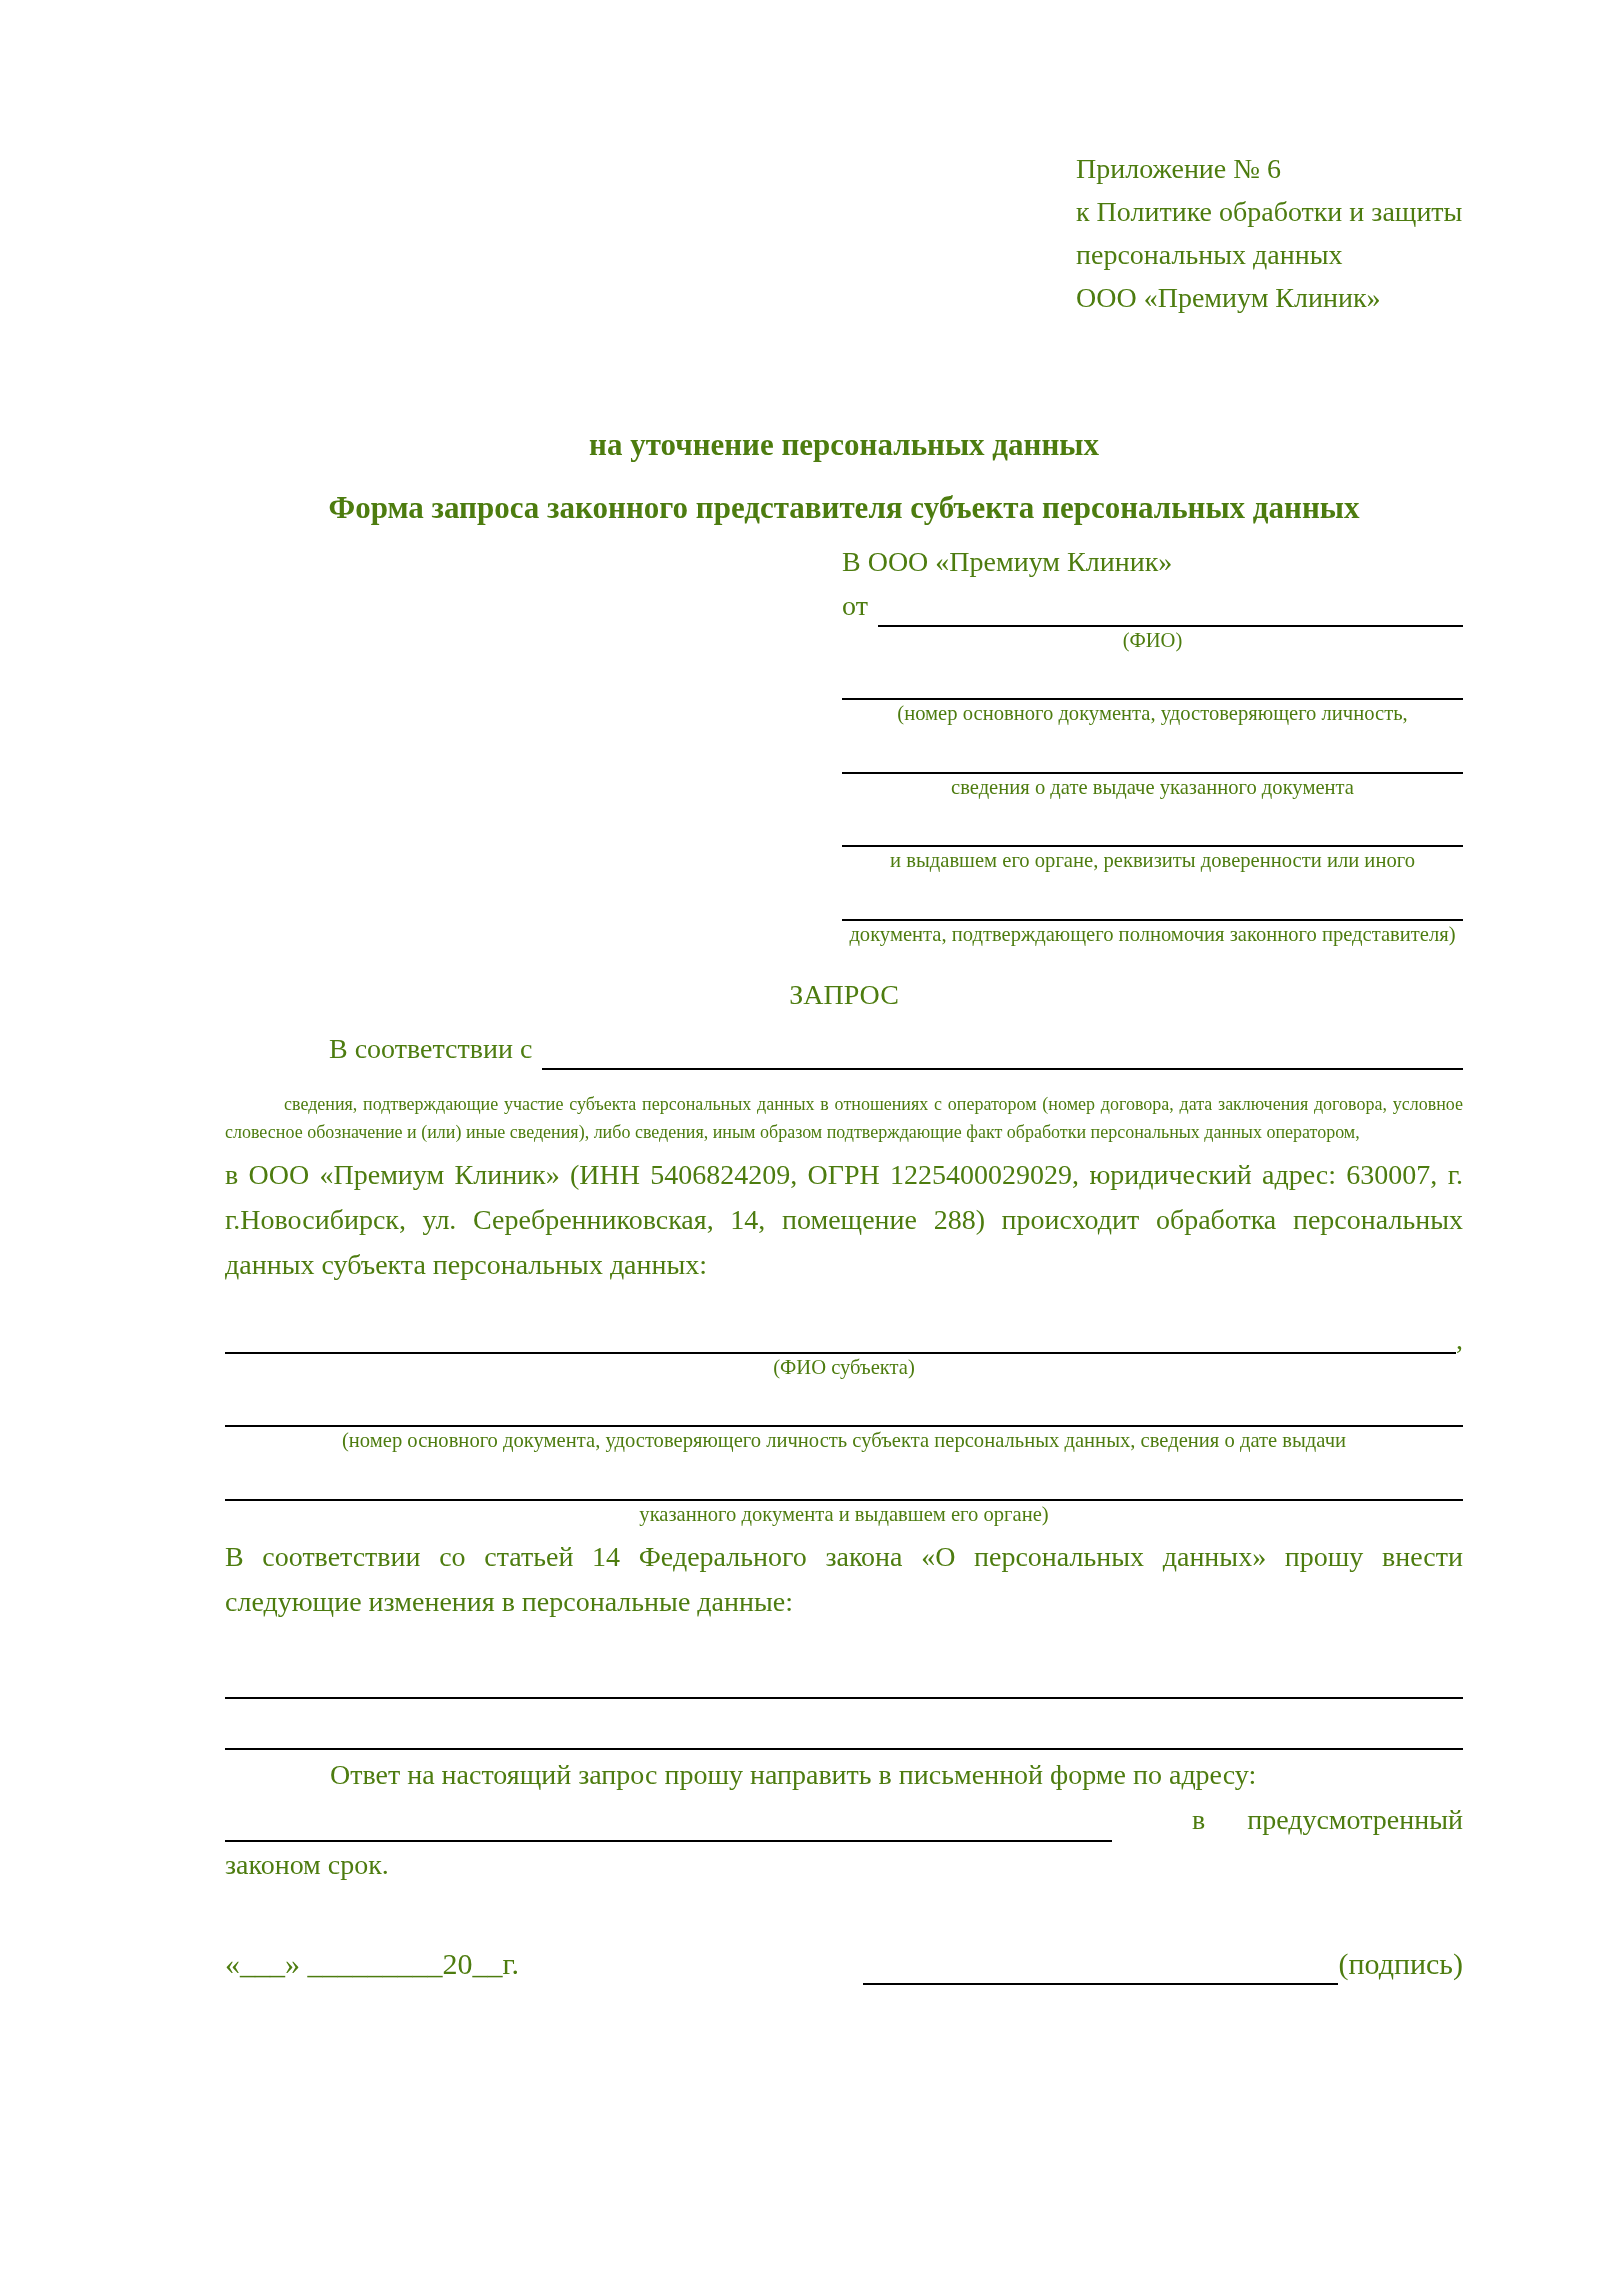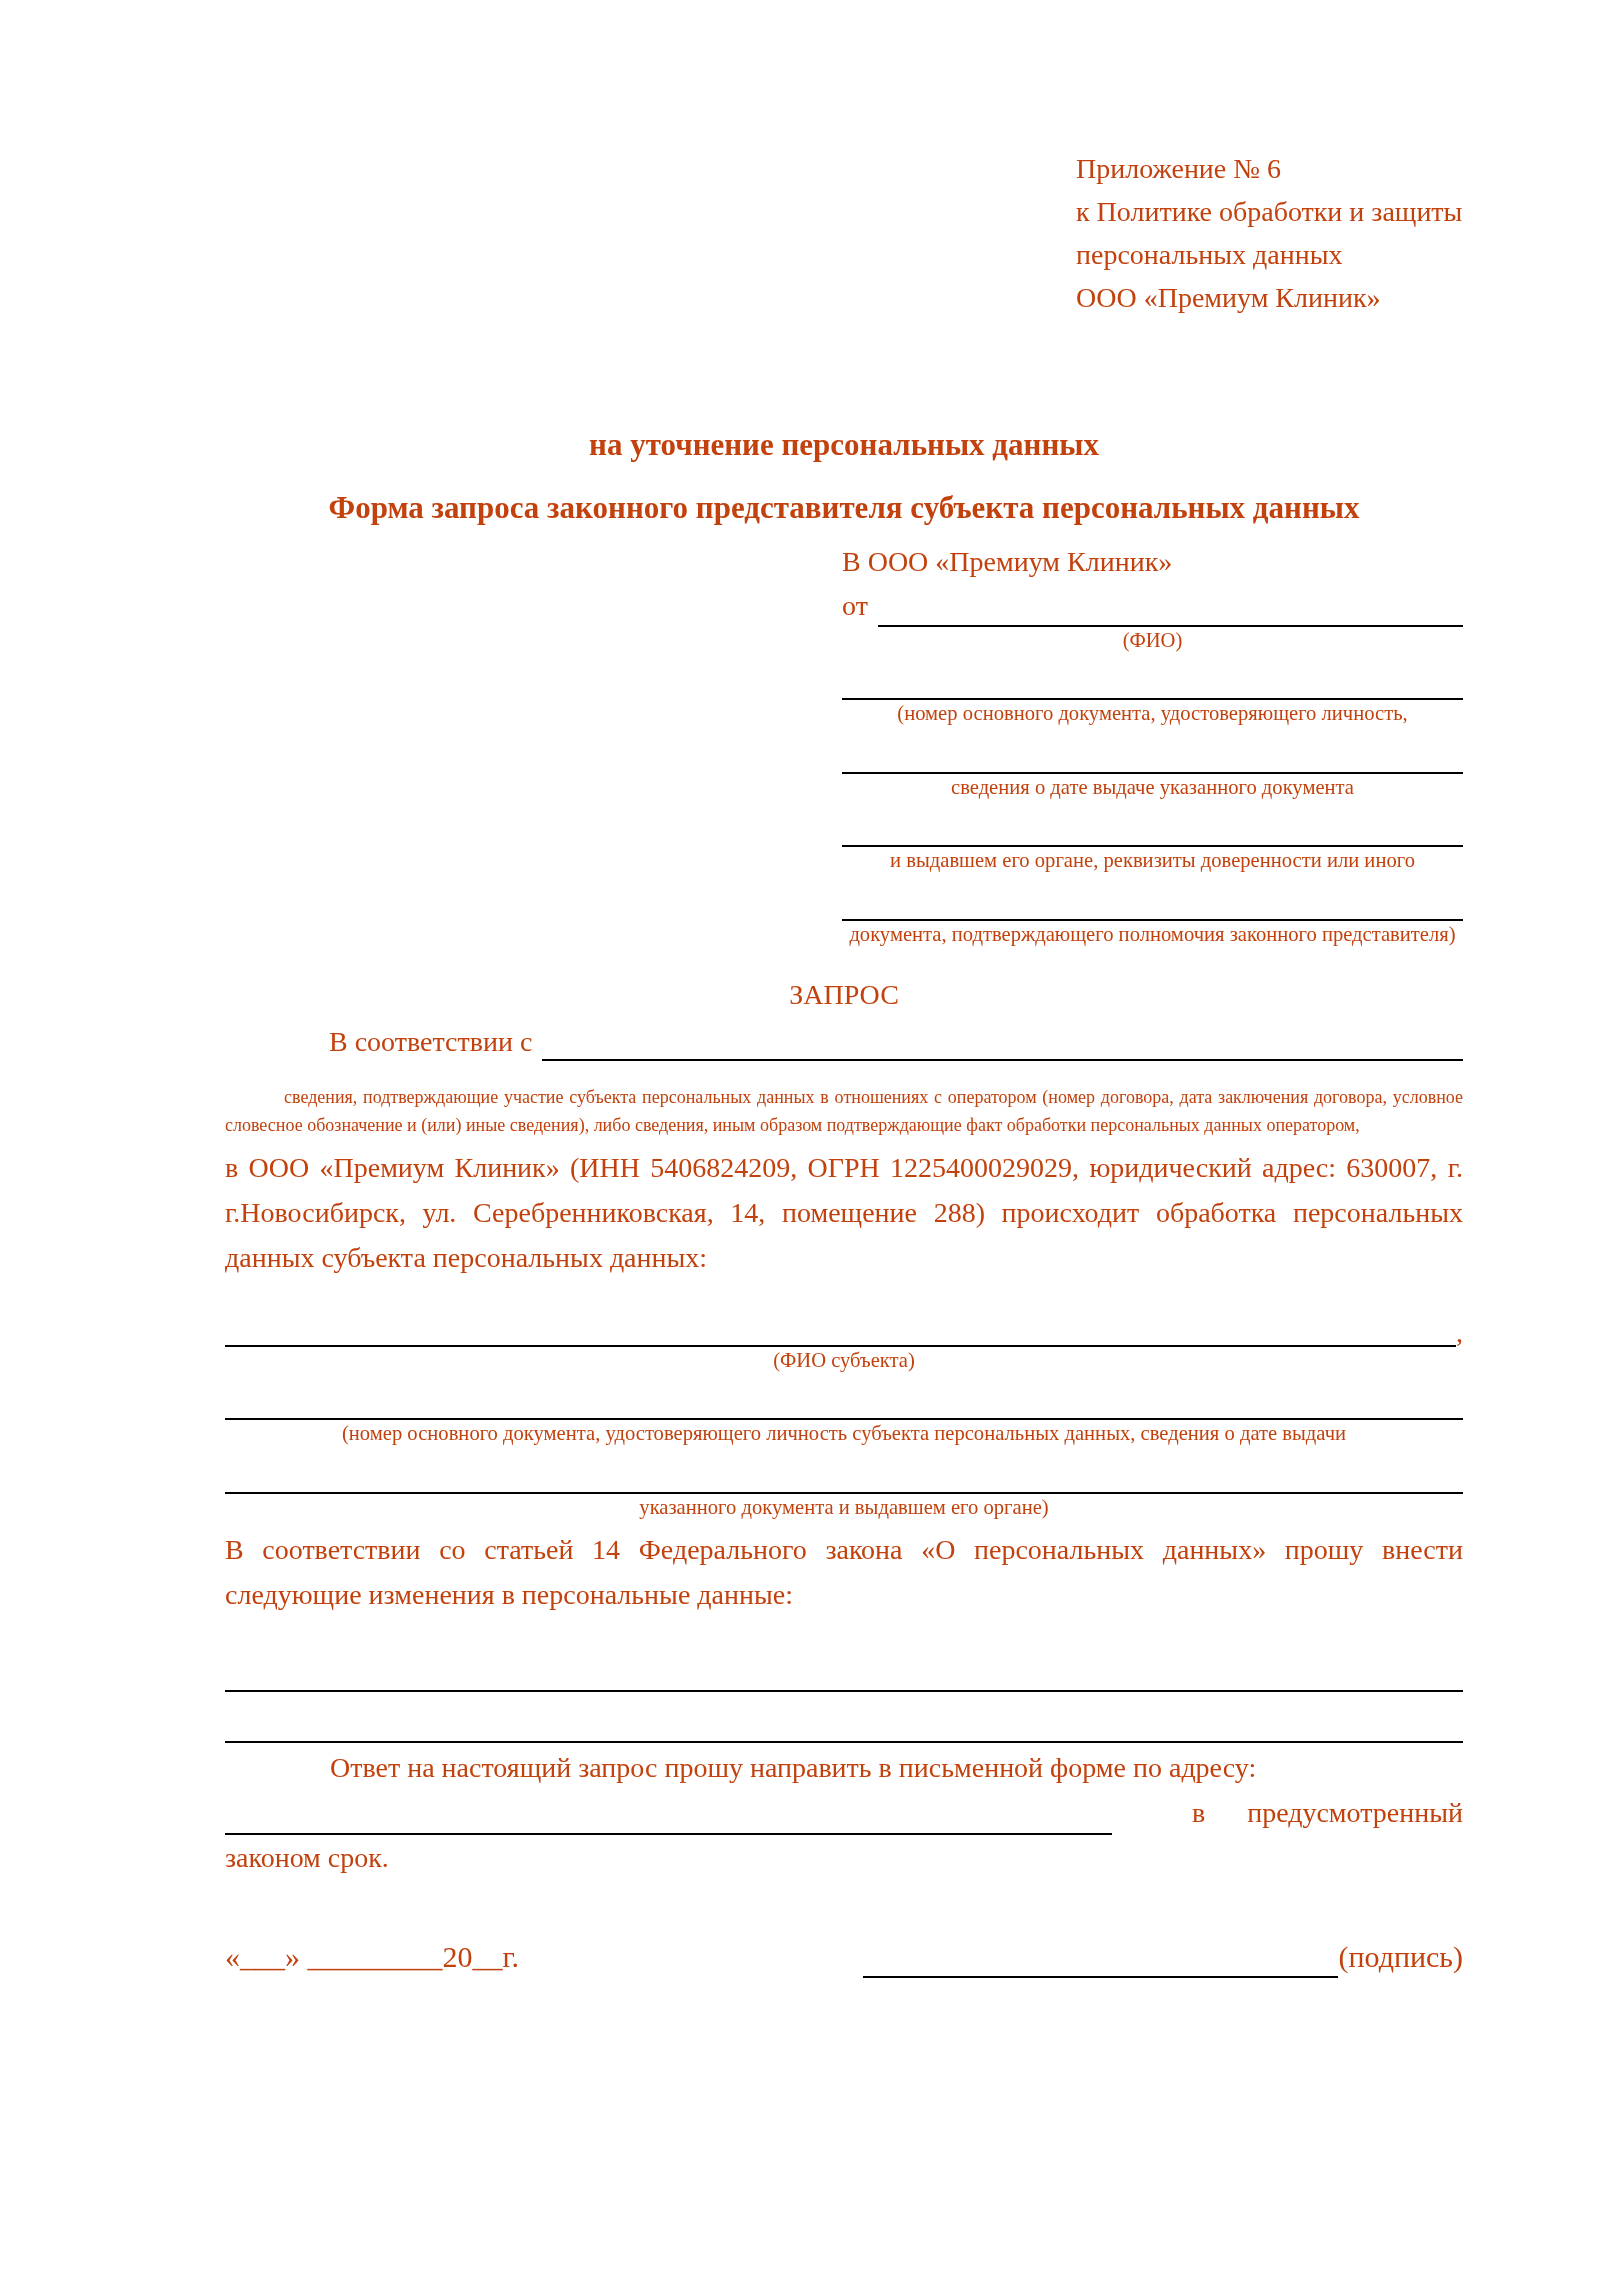--- a/index.html
+++ b/index.html
@@ -3,21 +3,21 @@
 <meta charset="utf-8">
 <style>
   * { box-sizing: border-box; }
   html, body { margin: 0; padding: 0; background: #ffffff; }
   .page {
     position: relative;
     width: 1621px;
     height: 2293px;
     margin: 0 auto;
     background: #ffffff;
-    color: #c2410c;
+    color: #4d7c0f;
     font-family: "Liberation Serif", "DejaVu Serif", serif;
     padding: 0 158px 0 225px;
     overflow: hidden;
   }
   
   .header-note {
     margin: 147px 0 0 851px;
     font-size: 28px;
     line-height: 43px;
     white-space: nowrap;
@@ -55,24 +55,24 @@
   }
   
   .zapros {
     margin-top: 27.4px;
     text-align: center;
     font-size: 28px;
     line-height: 39px;
   }
   .intro-line {
     display: flex;
-    align-items: center;
+    align-items: flex-end;
     font-size: 28px;
     line-height: 43px;
-    margin-top: 6px;
+    margin-top: 13px;
   }
   .intro-line .label { flex: 0 0 auto; margin-left: 104px; }
   .intro-cap {
     font-size: 18px;
     line-height: 28px;
     text-align: justify;
     text-indent: 59px;
     margin-top: 20px;
   }
   .para {

